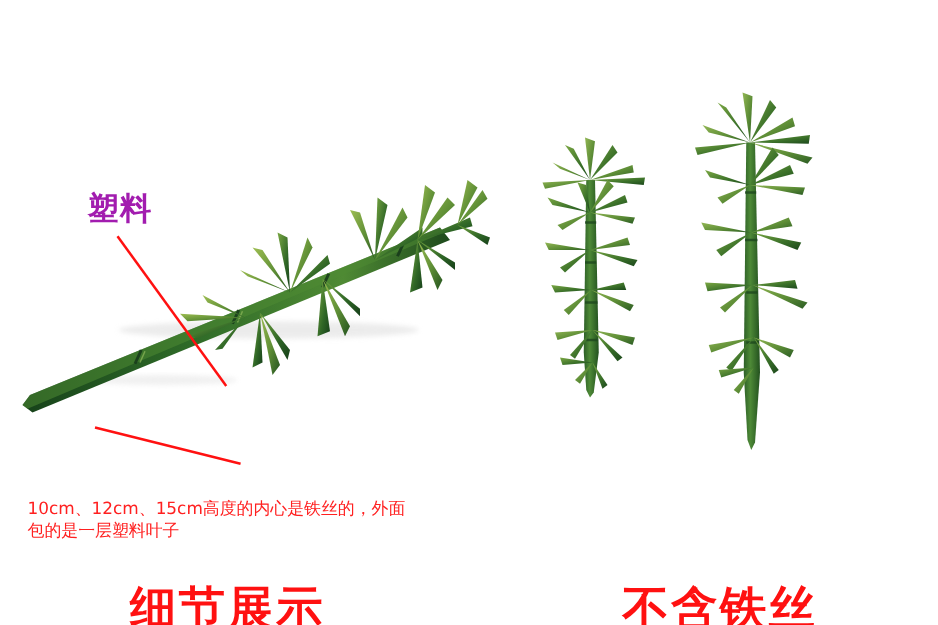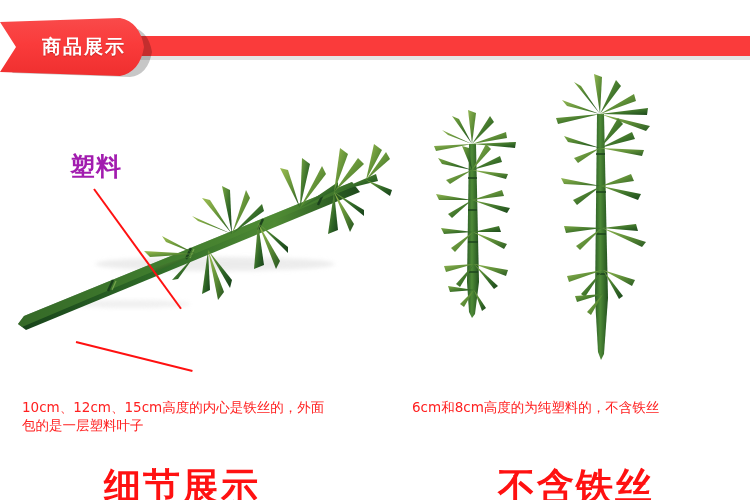--- a/index.html
+++ b/index.html
@@ -83,43 +83,20 @@
   .heading-left{left:104px;top:452px;}
   .heading-right{left:498px;top:452px;}
 
   svg{overflow:visible;}
 </style>
 </head>
 <body>
 
 <div class="page">
 
-  <div class="banner-wrap">
-
-    <div class="banner-stripe"></div>
-    <div class="banner-stripe-shadow"></div>
-
-    <div class="banner-flag">
-      <svg width="160" height="62" viewBox="0 0 160 62">
-        <defs>
-          <linearGradient id="flagGrad" x1="0" y1="0" x2="0" y2="1">
-            <stop offset="0%" stop-color="#f94a4a"></stop>
-            <stop offset="45%" stop-color="#fa3b3b"></stop>
-            <stop offset="100%" stop-color="#ef2f2f"></stop>
-          </linearGradient>
-        </defs>
-
-        <path d="M6 8 L124 4 Q142 6 146 29 Q142 52 124 54 L6 50 L22 29 Z" fill="rgba(0,0,0,0.22)" transform="translate(6,5)"></path>
-
-        <path d="M0 4 L120 0 Q140 4 144 29 Q140 54 120 58 L0 54 L16 29 Z" fill="url(#flagGrad)"></path>
-      </svg>
-    </div>
-
-    <div class="banner-label">商品展示</div>
-  </div>
 
   <div class="panel panel-left">
     <svg width="390" height="300" viewBox="0 0 390 300">
       <defs>
         <linearGradient id="stemG" x1="0" y1="0" x2="1" y2="0">
           <stop offset="0%" stop-color="#17421a"></stop>
           <stop offset="40%" stop-color="#2f6b28"></stop>
           <stop offset="75%" stop-color="#4f8a34"></stop>
           <stop offset="100%" stop-color="#1e4a1c"></stop>
         </linearGradient>
@@ -348,19 +325,18 @@
   </div>
 
   <div class="anno anno-plastic">塑料</div>
   <div class="ptr ptr-plastic"></div>
 
   <div class="ptr ptr-wire"></div>
 
   <div class="caption caption-left">10cm、12cm、15cm高度的内心是铁丝的，外面
 包的是一层塑料叶子</div>
 
-  <div class="caption caption-right">6cm和8cm高度的为纯塑料的，不含铁丝</div>
 
   <div class="heading heading-left">细节展示</div>
 
   <div class="heading heading-right">不含铁丝</div>
 
 </div>
 
 </body></html>

